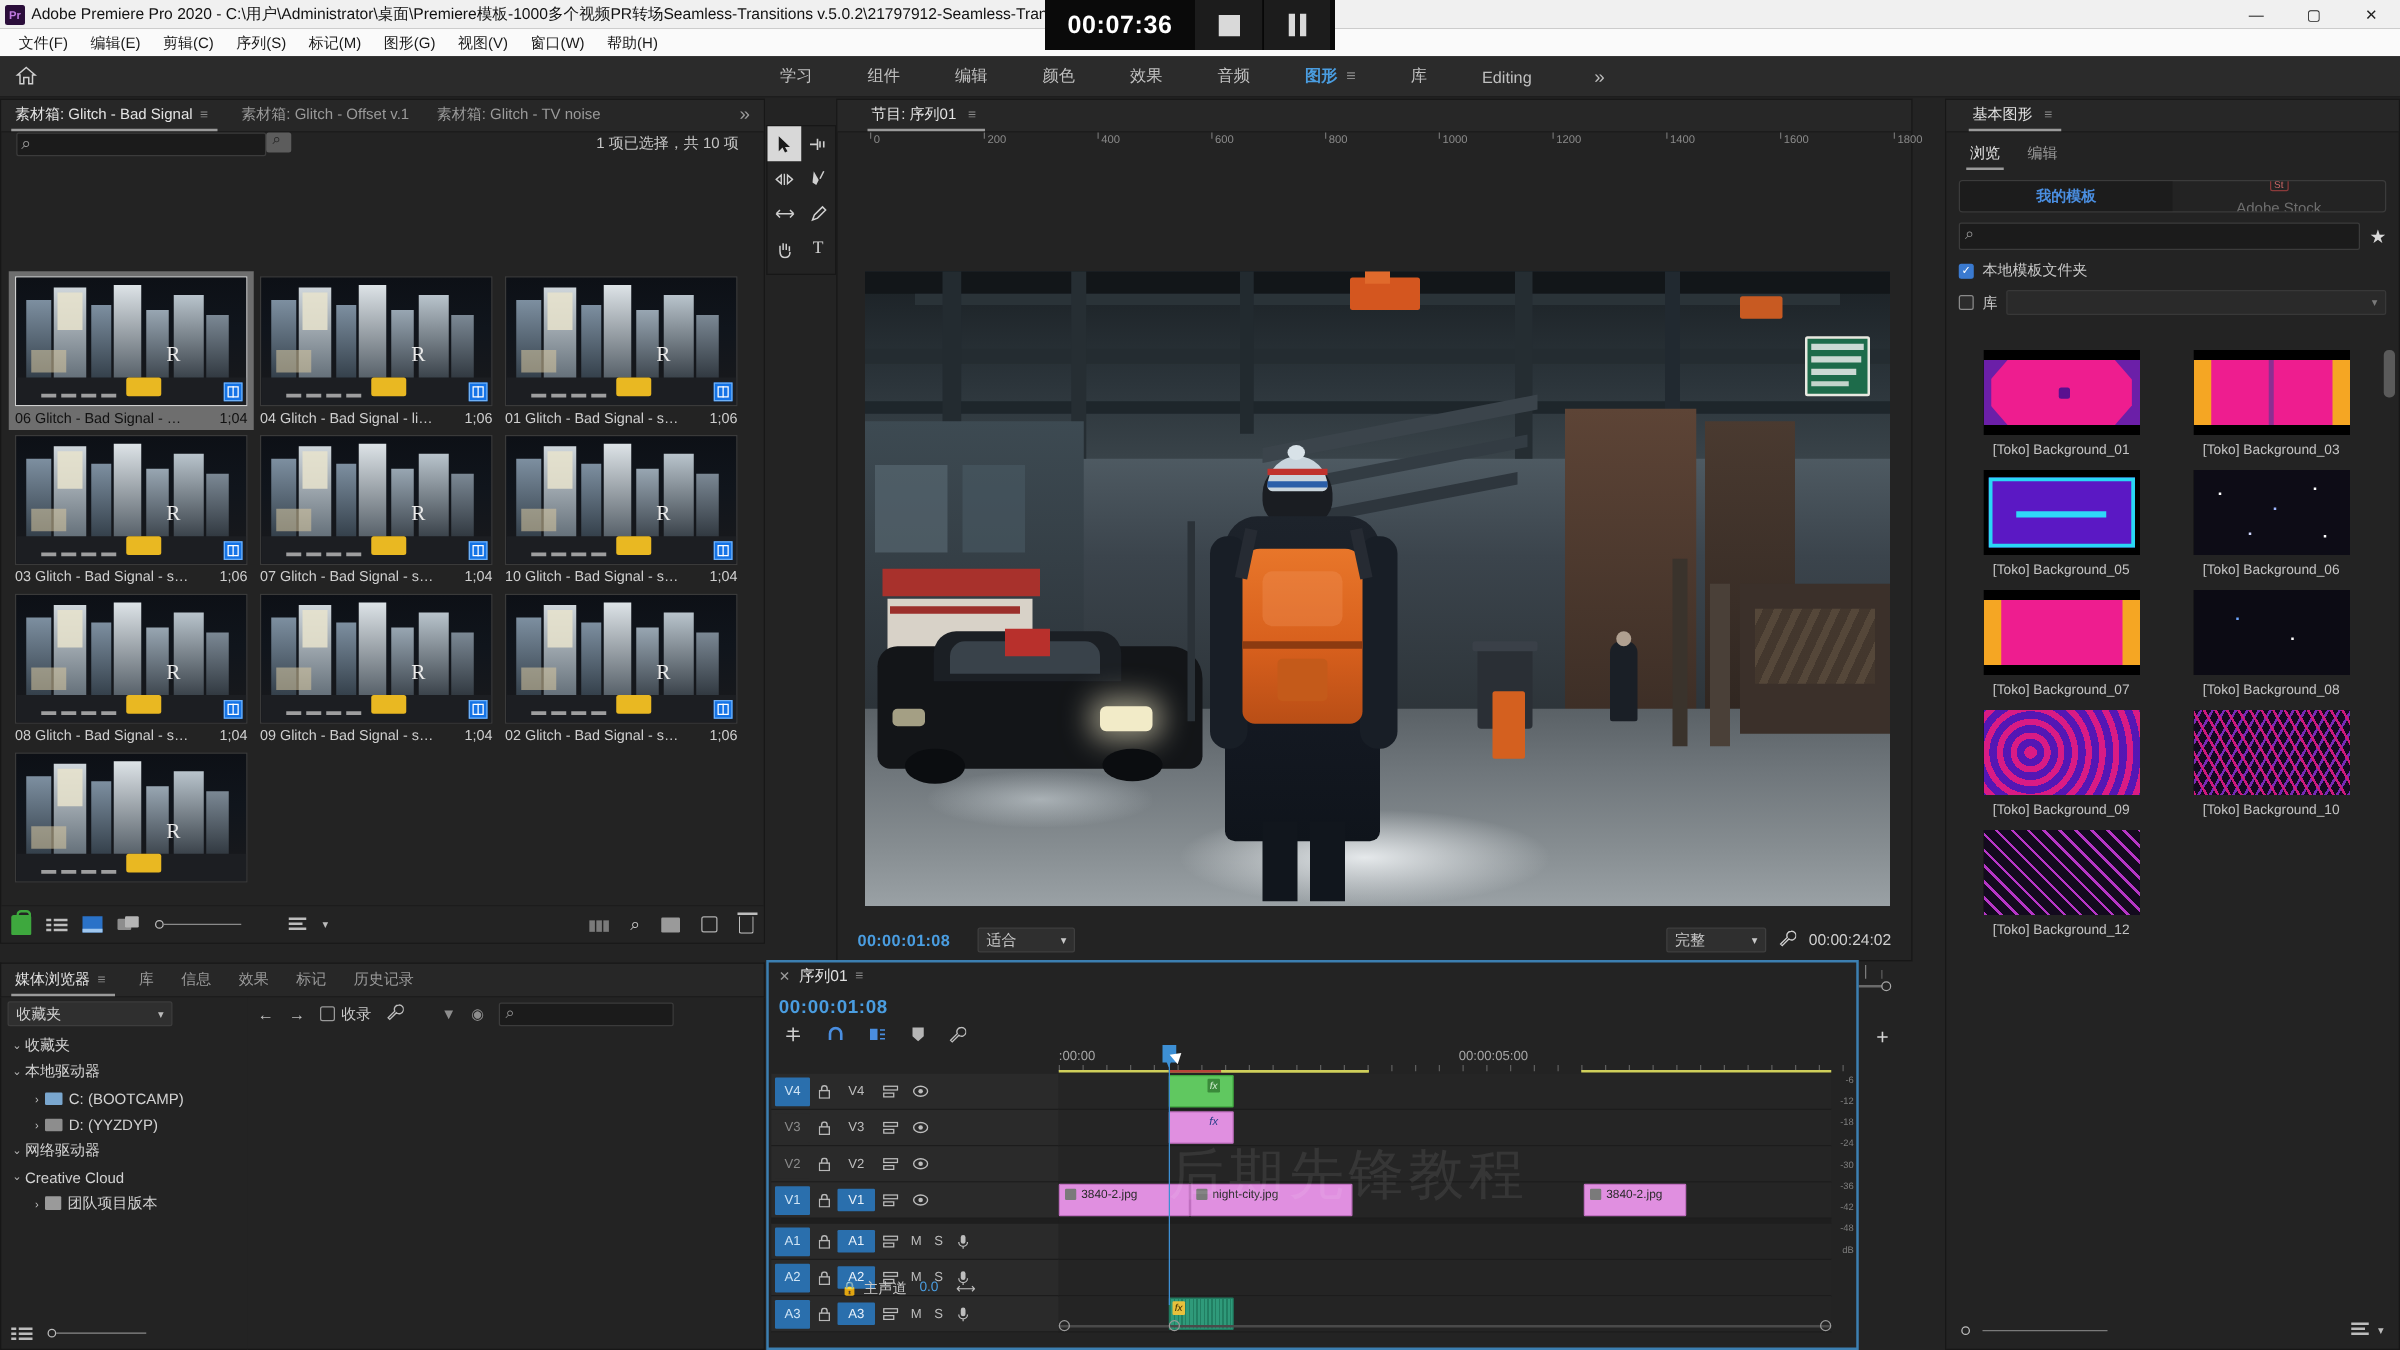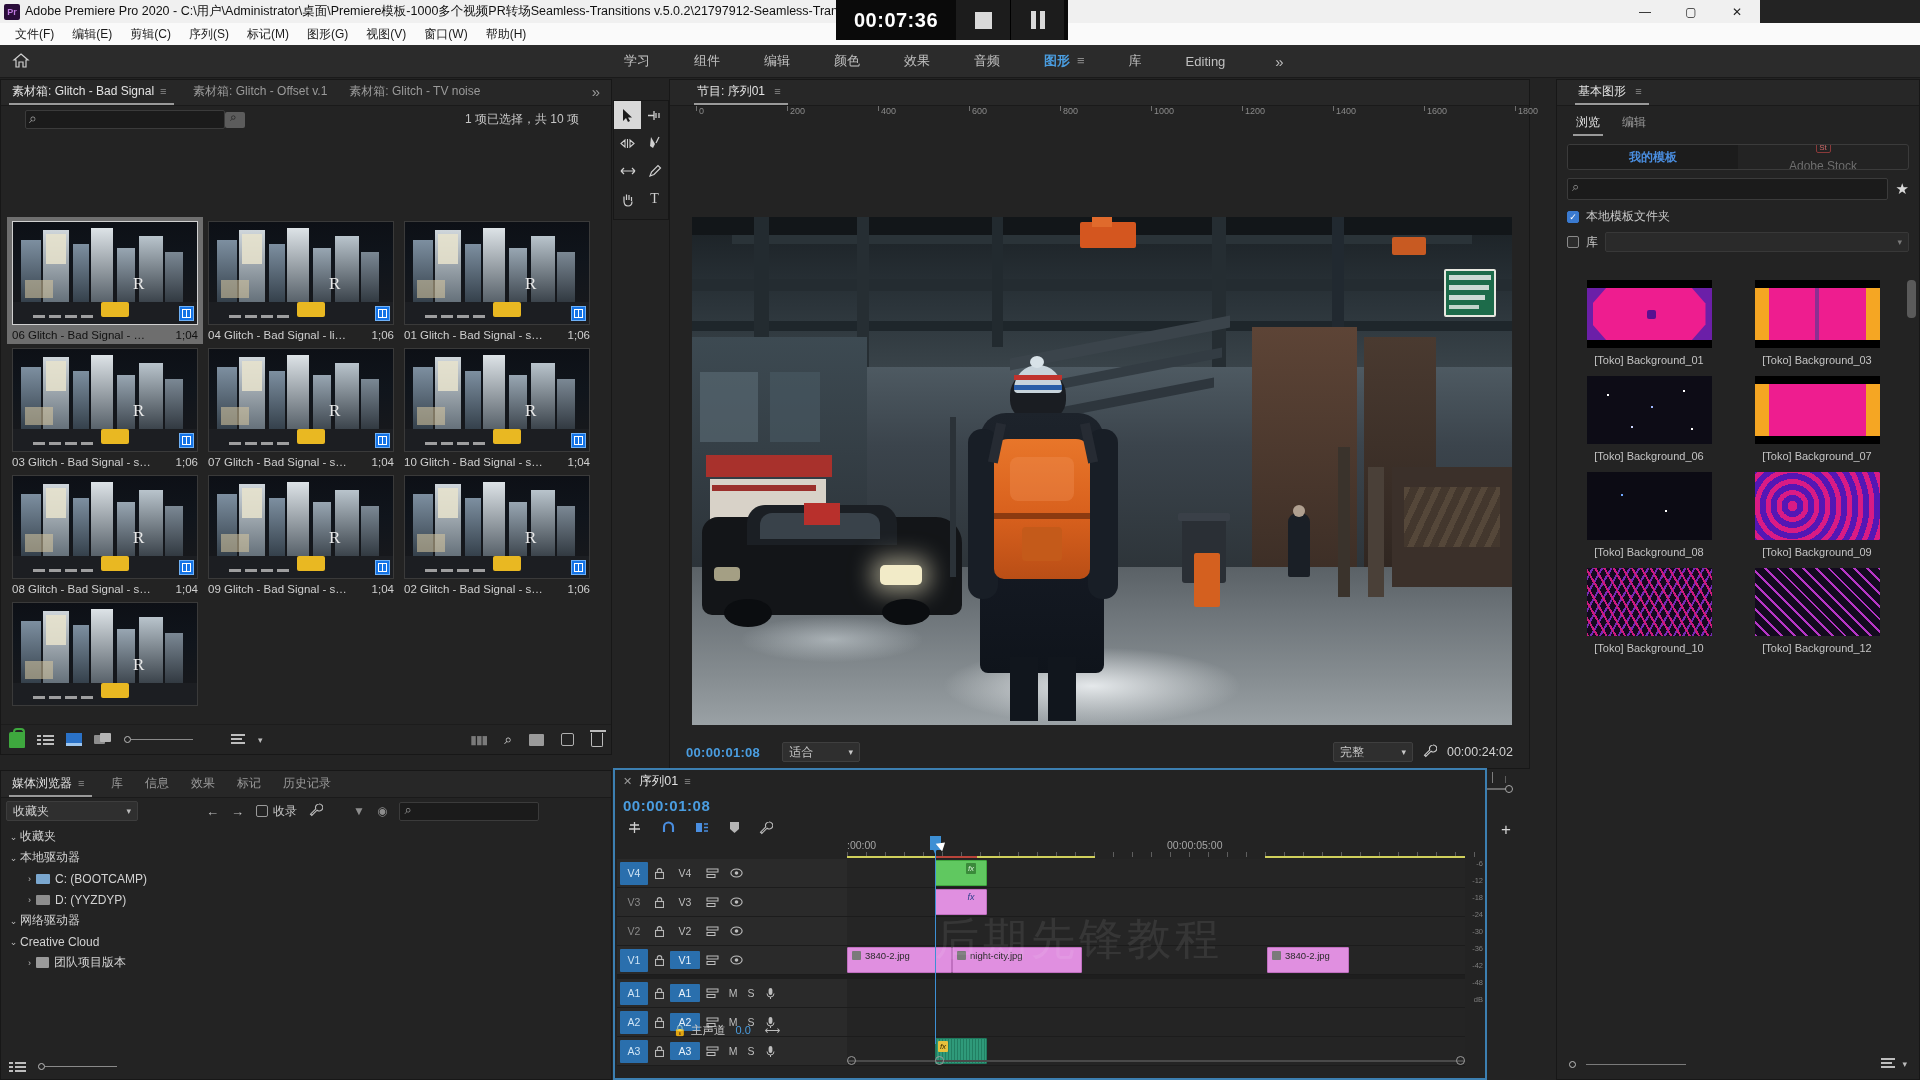--- a/index.html
+++ b/index.html
@@ -5,21 +5,21 @@
   * { box-sizing: border-box; margin:0; padding:0; }
   html,body { width:1920px; height:1080px; overflow:hidden; background:#1e1e1e; }
   body {
     font-family:"Liberation Sans","DejaVu Sans",sans-serif;
     font-size:12px; color:#c8c8c8;
     -webkit-font-smoothing:antialiased;
   }
   .app { position:relative; width:1920px; height:1080px; background:#232323; }
 
   
-  .titlebar { position:absolute; left:0; top:0; width:1760px; height:23px;
+  .titlebar { position:absolute; left:0; top:0; width:1920px; height:23px;
     background:#f0f0f0; color:#111; display:flex; align-items:center; }
   .titlebar .prlogo { width:16px; height:16px; margin:0 5px 0 4px; background:#2a0d3a;
     color:#c07ae0; font-size:9px; font-weight:bold; display:flex; align-items:center;
     justify-content:center; border-radius:2px; flex:0 0 auto;}
   .titlebar .ttxt { font-size:12.5px; white-space:nowrap; overflow:hidden; }
   .winbtns { position:absolute; right:0; top:0; height:23px; display:flex; }
   .winbtn { width:46px; height:23px; display:flex; align-items:center; justify-content:center;
     color:#222; font-size:12px; }
 
   
@@ -61,21 +61,21 @@
     height:2px; background:#9a9a9a; }
   .burger { display:inline-block; width:11px; margin-left:6px; color:#8d8d8d; font-size:11px;}
 
   
   #project { left:0px; top:79px; width:612px; height:676px; }
   .proj-path { height:26px; display:flex; align-items:center; gap:7px; padding:0 8px;
      font-size:12px; color:#c5c5c5; }
   .folder-up { width:17px; height:14px; background:#6a6a6a; border-radius:2px; position:relative;}
   .folder-up::after{content:"";position:absolute;left:3px;top:3px;width:7px;height:7px;
      border-left:2px solid #2a2a2a;border-bottom:2px solid #2a2a2a;transform:rotate(45deg);}
-  .proj-search { height:27px; display:flex; align-items:center; gap:0; padding:0 24px; }
+  .proj-search { height:27px; display:flex; gap:0; padding:0 12px; }
   .sbox { flex:0 0 200px; height:19px; background:#1b1b1b; border:1px solid #3b3b3b;
     border-radius:2px; display:flex; align-items:center; padding-left:18px; position:relative; }
   .sbox::before { content:"⌕"; position:absolute; left:3px; top:-1px; font-size:14px; color:#9a9a9a;}
   .sbox input { background:transparent; border:0; outline:0; color:#ddd; font-size:11px; width:100%;
     font-family:inherit;}
   .findbin { width:20px;height:16px;background:#5c5c5c;border-radius:2px;position:relative;}
   .findbin::after{content:"⌕";position:absolute;left:5px;top:-2px;font-size:12px;color:#222;}
   .proj-count { margin-left:auto; font-size:12px; color:#c5c5c5; padding-right:8px;}
 
   .grid-wrap { position:absolute; left:0; top:132px; right:0; bottom:46px; overflow:hidden; }
@@ -1462,20 +1462,28 @@
           <div class="egthumb">
             <div style="position:absolute;inset:0;background:#000"></div>
             <div style="position:absolute;left:0;top:8px;right:0;bottom:8px;background:#f5a623"></div>
             <div style="position:absolute;left:14px;top:8px;right:14px;bottom:8px;background:#ee1d8f"></div>
             <div style="position:absolute;left:60px;top:8px;width:4px;bottom:8px;background:#8c2f92"></div>
           </div>
           <div class="eglabel">[Toko] Background_03</div>
         </div>
         <div class="egcell">
           <div class="egthumb">
+            <div style="position:absolute;inset:0;background:#000"></div>
+            <div style="position:absolute;left:4px;top:6px;right:4px;bottom:6px;background:#5b18c4;border:3px solid #29d7f5"></div>
+            <div style="position:absolute;left:26px;top:48%;width:72px;height:5px;background:#2fd8f8"></div>
+          </div>
+          <div class="eglabel">[Toko] Background_05</div>
+        </div>
+        <div class="egcell">
+          <div class="egthumb">
             <div style="position:absolute;inset:0;background:#0d0c16"></div>
             <div style="position:absolute;left:20px;top:18px;width:2px;height:2px;background:#fff"></div>
             <div style="position:absolute;left:64px;top:30px;width:2px;height:2px;background:#9fb8ff"></div>
             <div style="position:absolute;left:96px;top:14px;width:2px;height:2px;background:#fff"></div>
             <div style="position:absolute;left:44px;top:50px;width:2px;height:2px;background:#cfd8ff"></div>
             <div style="position:absolute;left:104px;top:52px;width:2px;height:2px;background:#fff"></div>
           </div>
           <div class="eglabel">[Toko] Background_06</div>
         </div>
         <div class="egcell">

